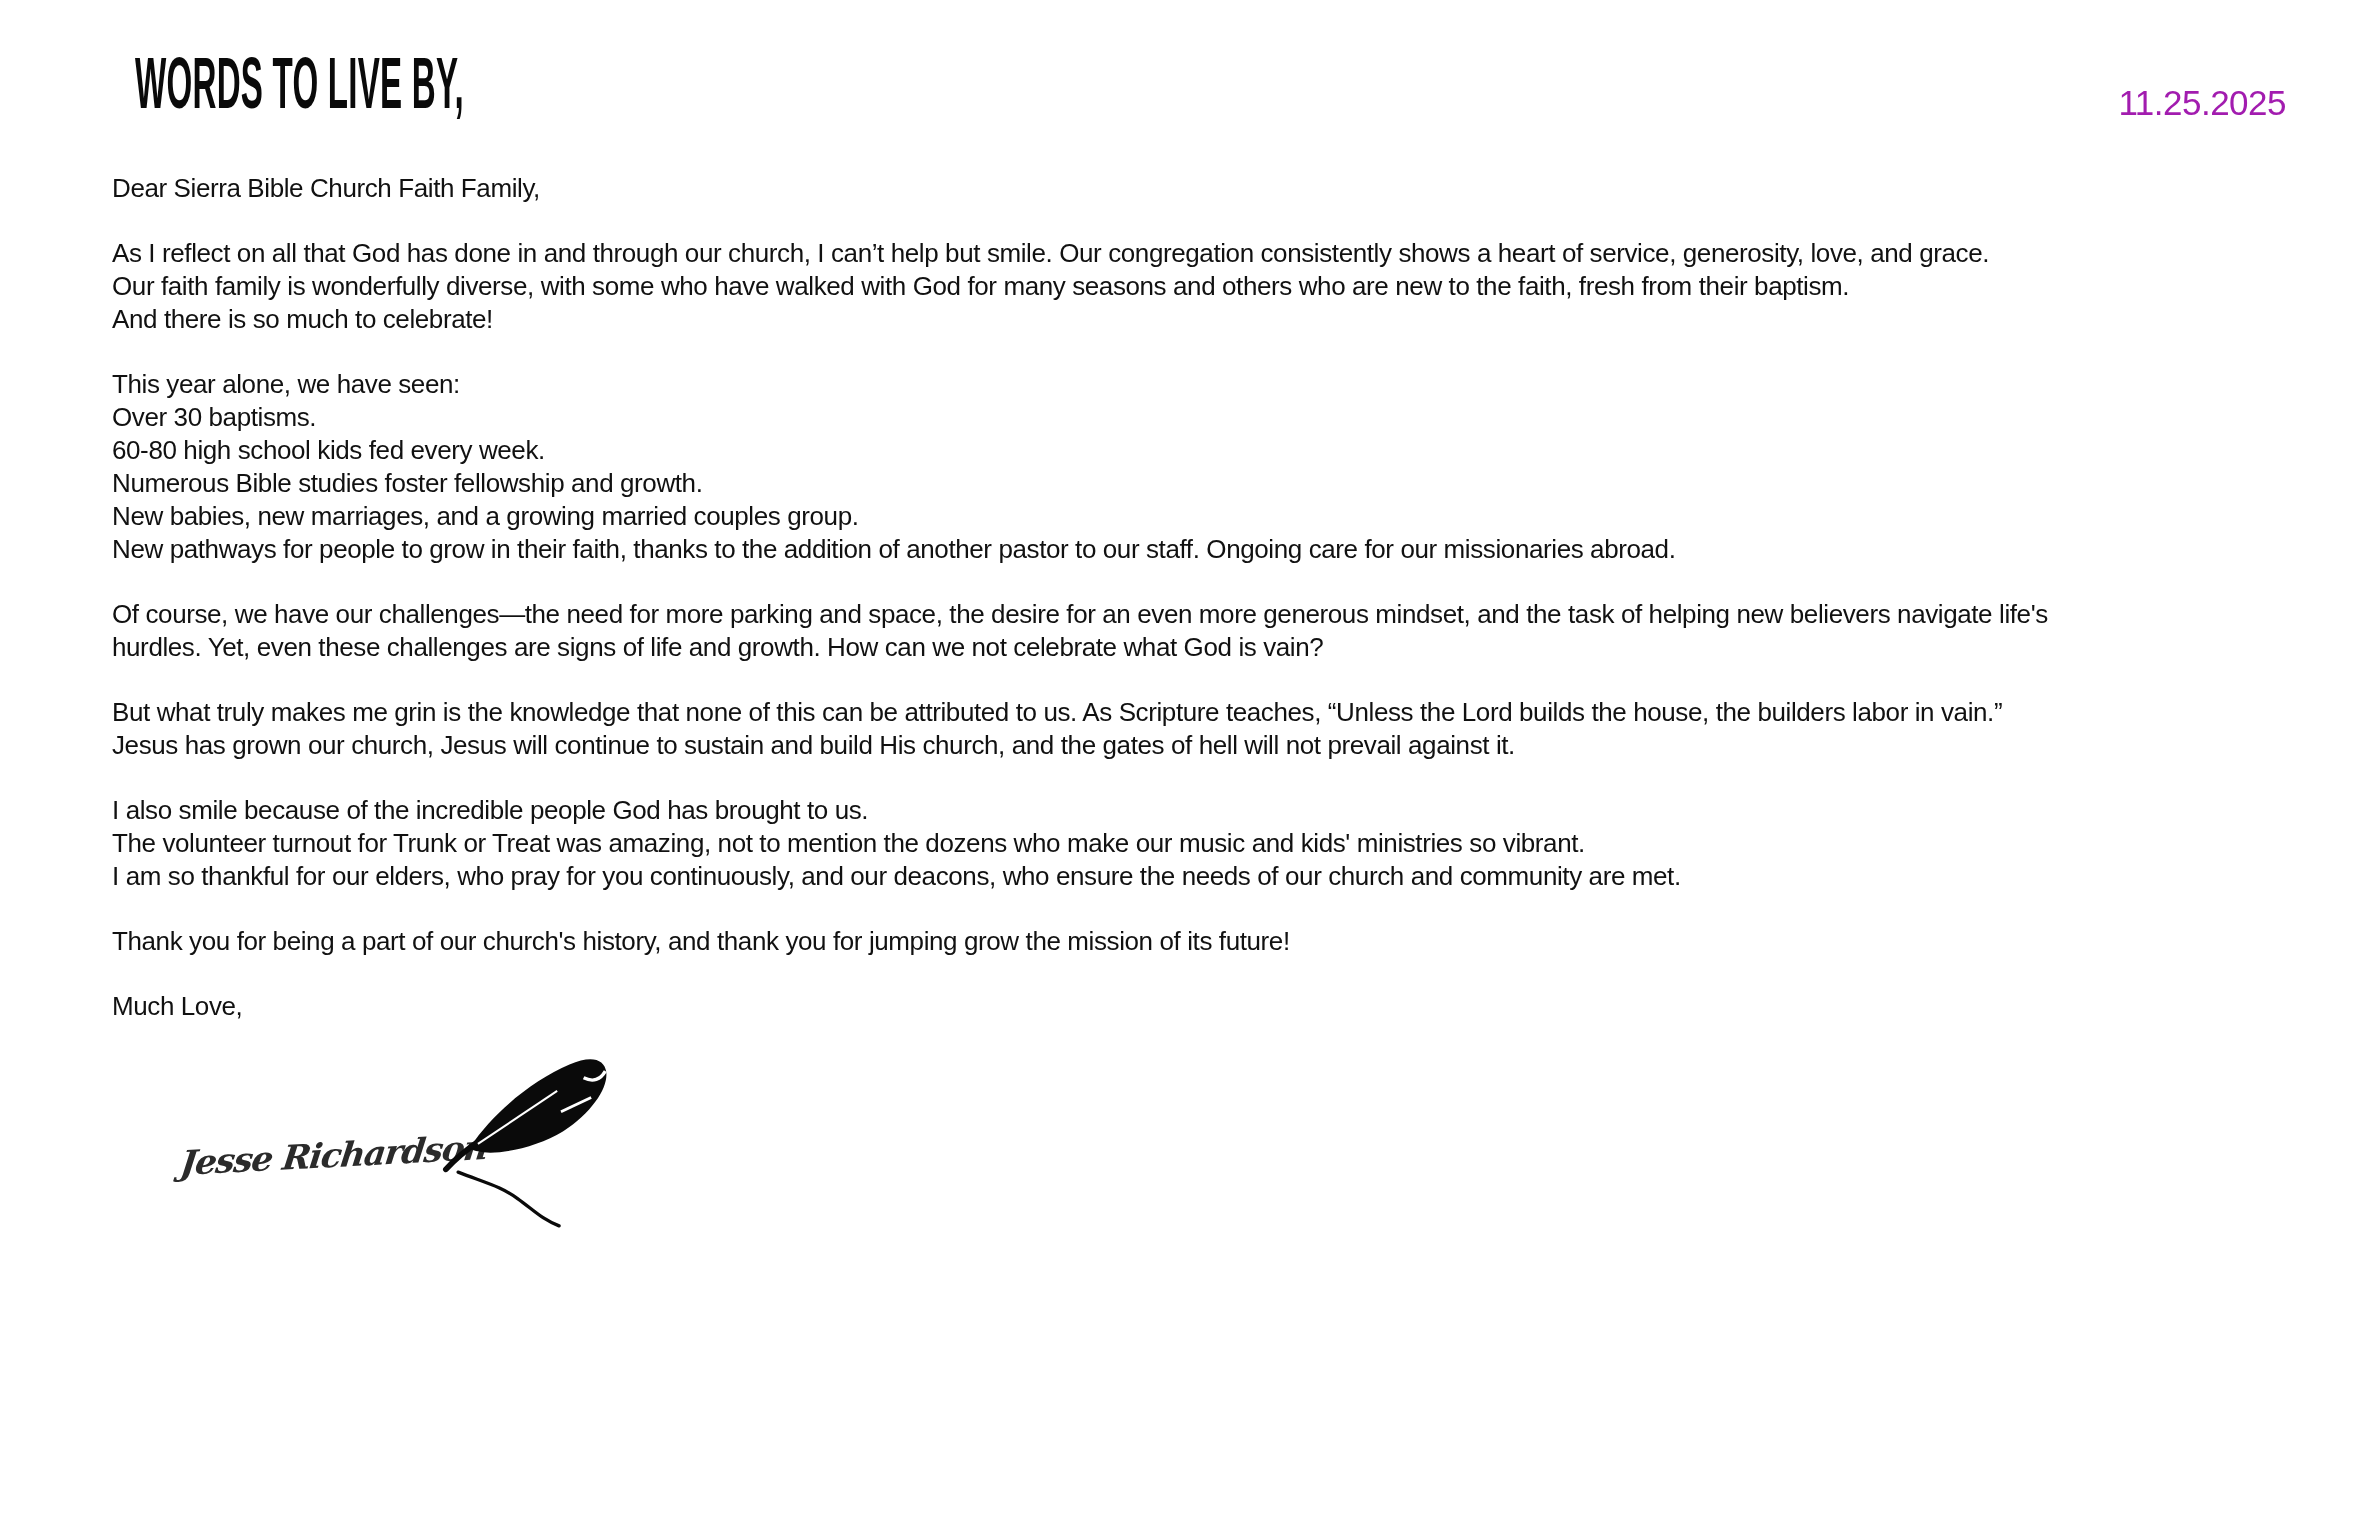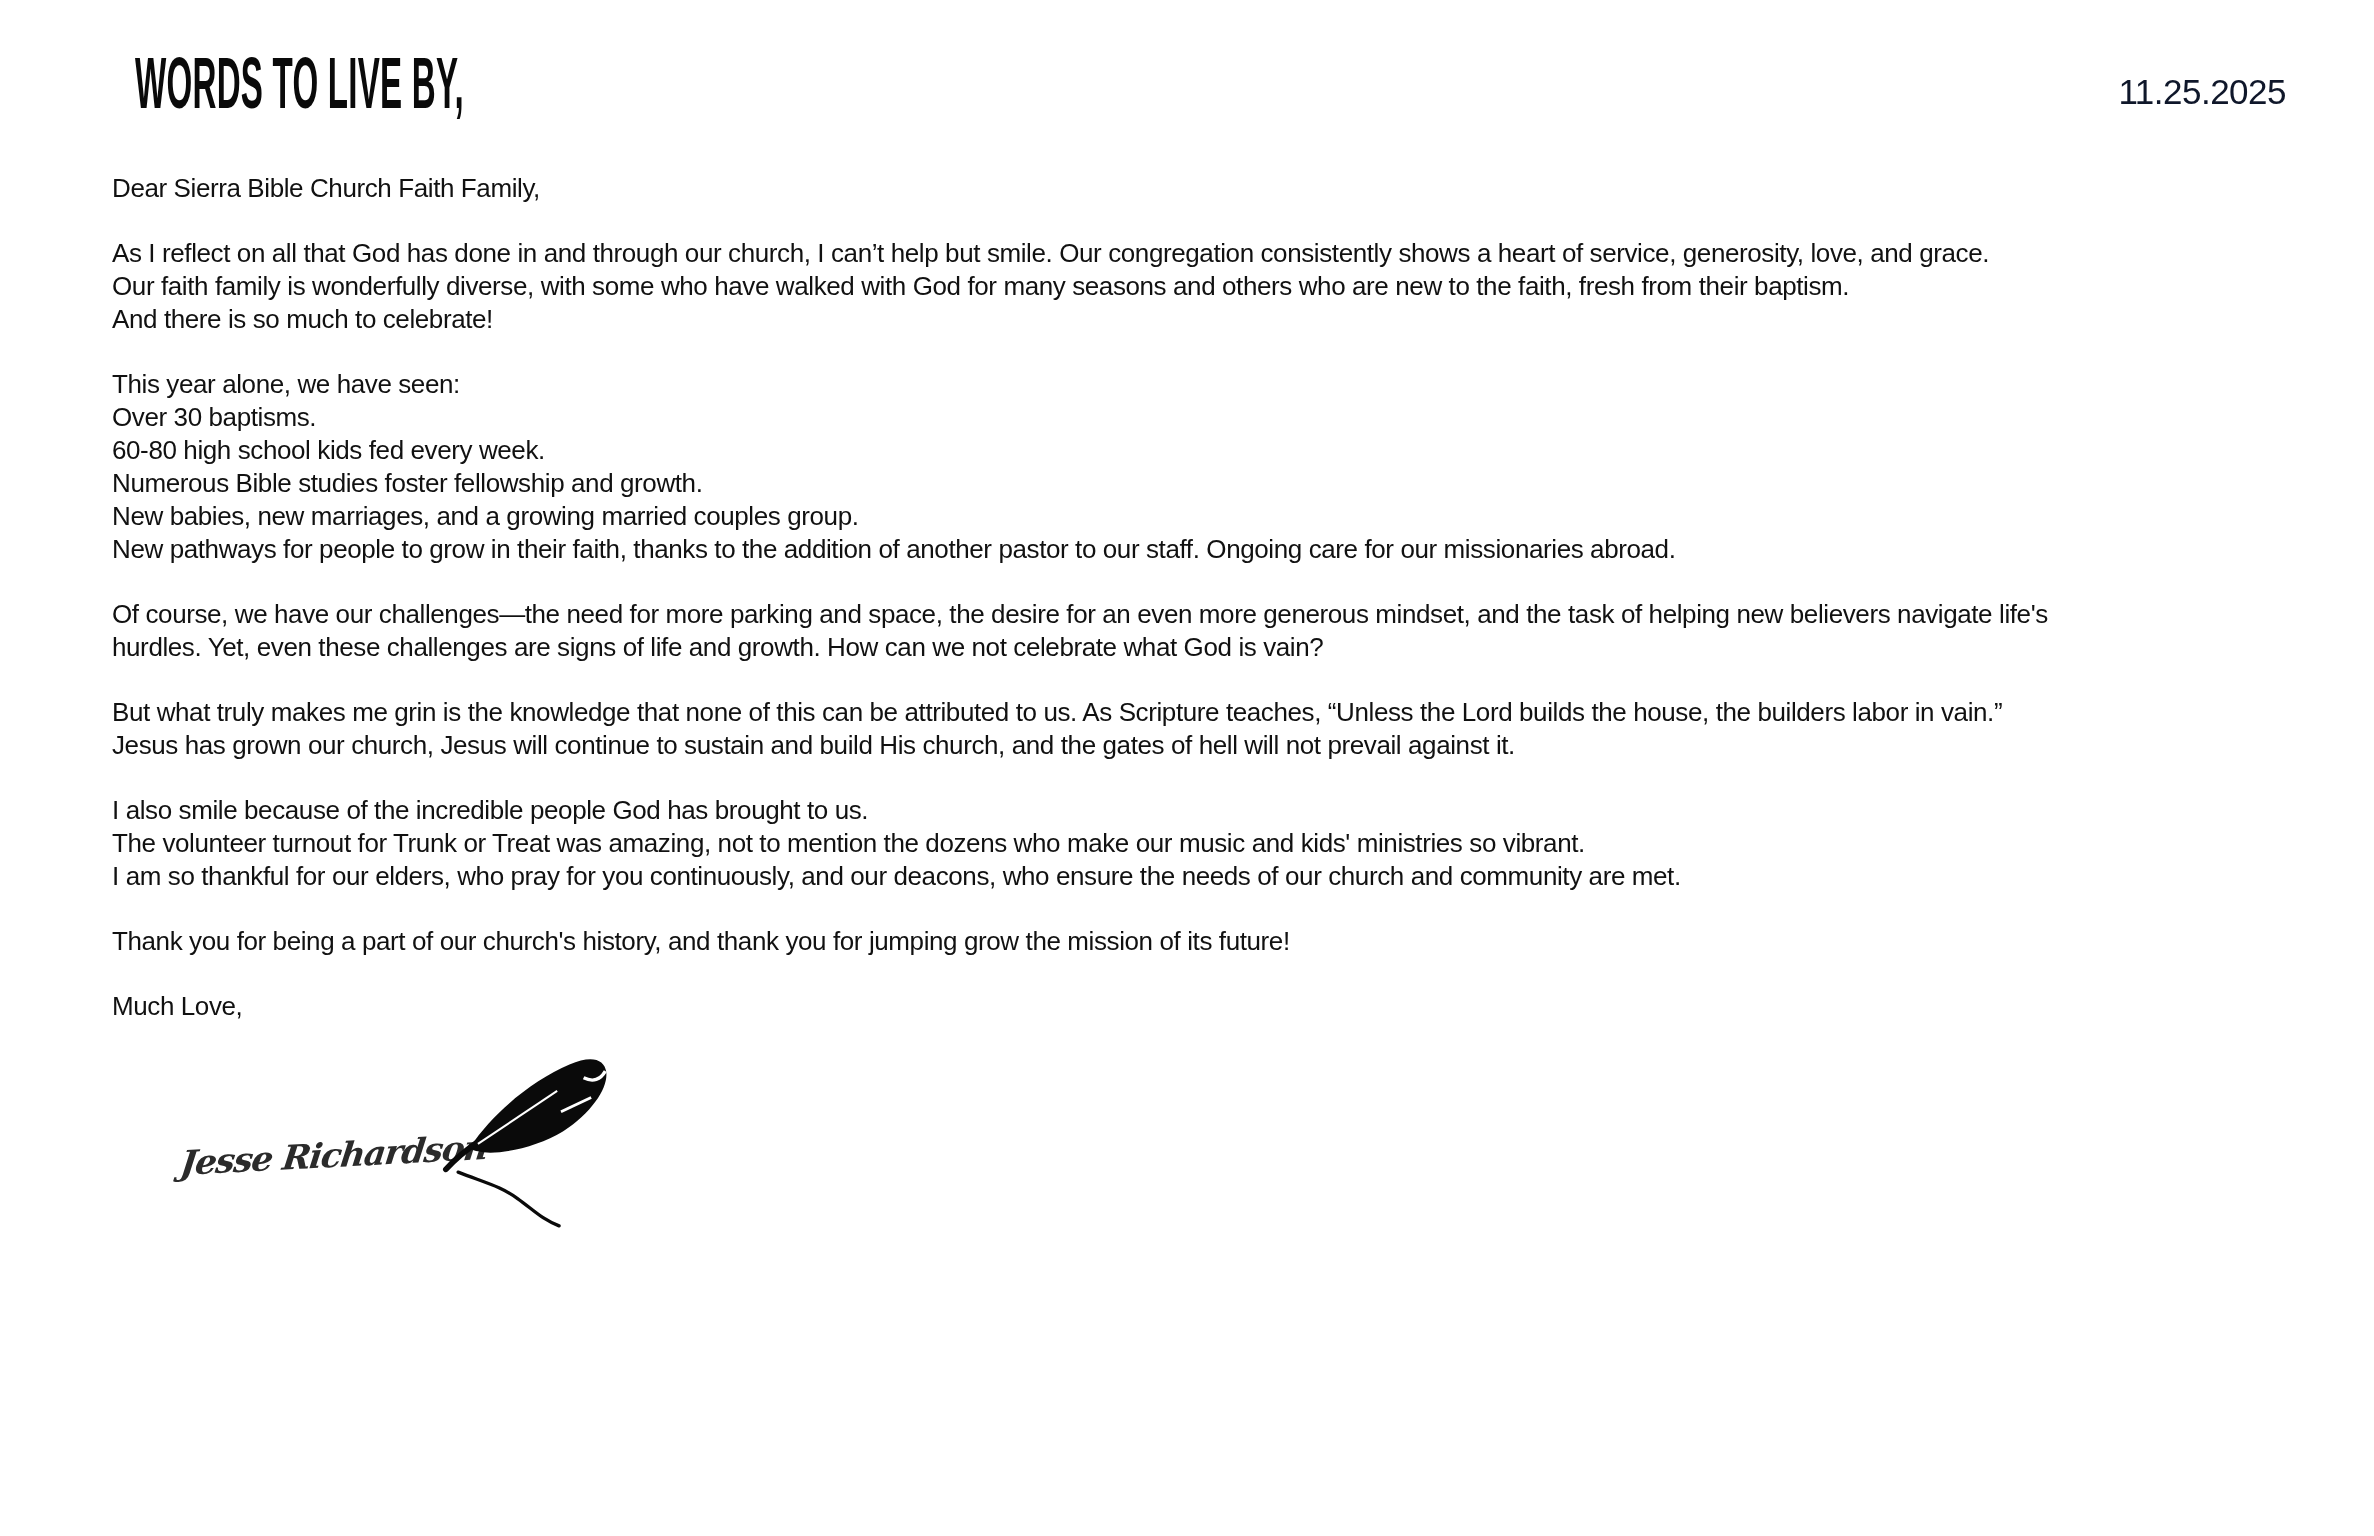--- a/index.html
+++ b/index.html
@@ -8,40 +8,40 @@
     height: 1536px;
     background: #ffffff;
     color: #111111;
     font-family: "Liberation Sans", sans-serif;
     overflow: hidden;
     position: relative;
   }
   .header {
     display: flex;
     justify-content: space-between;
-    align-items: flex-start;
+    align-items: flex-end;
     padding: 46px 89px 0 135px;
   }
   .title {
     margin: 0;
     font-size: 72px;
     line-height: 74px;
     font-weight: bold;
     white-space: nowrap;
     letter-spacing: 0.5px;
     transform: scaleX(0.46);
     transform-origin: left top;
     color: #0a0a0a;
   }
   .date {
     font-size: 35px;
     line-height: 35px;
     letter-spacing: -0.5px;
     margin-top: 28px;
-    color: #0f172a;
+    color: #a21caf;
   }
   .letter {
     padding: 52px 56px 0 112px;
     font-size: 26px;
     line-height: 33px;
     letter-spacing: -0.4px;
   }
   .para {
     margin: 0 0 32px 0;
     white-space: pre;

